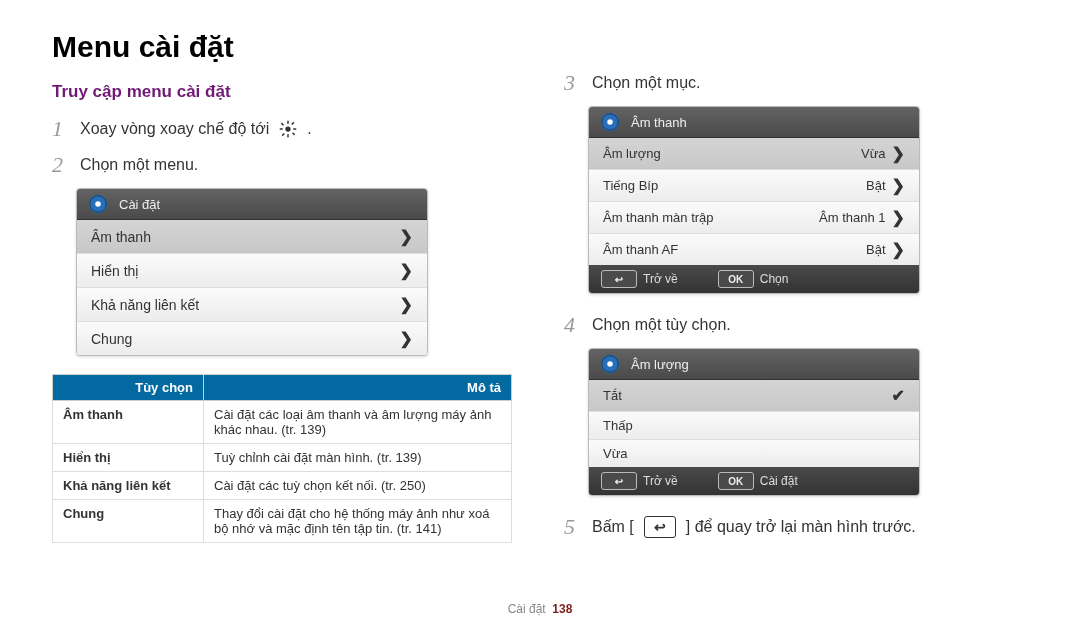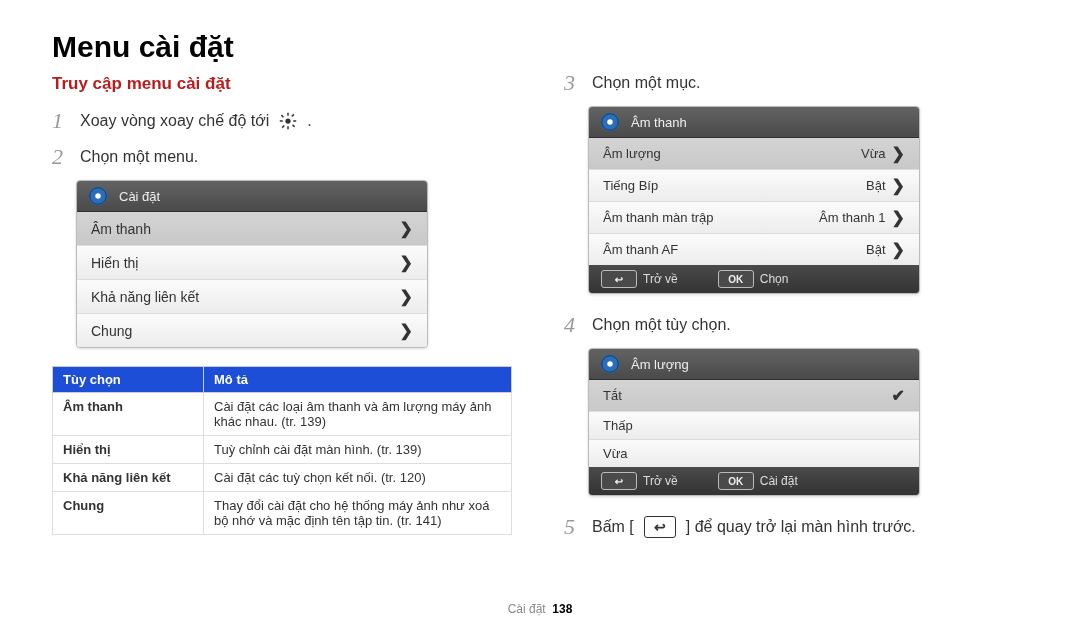--- a/index.html
+++ b/index.html
@@ -27,24 +27,24 @@
   }
   .cols {
     display: flex;
     gap: 48px;
   }
   .col {
     flex: 1;
     min-width: 0;
   }
   h2.section {
-    color: #b91c1c;
+    color: #701a75;
     font-size: 17px;
     font-weight: 700;
-    margin: 4px 0 14px 0;
+    margin: 12px 0 14px 0;
   }
   .step {
     display: flex;
     align-items: center;
     gap: 10px;
     font-size: 16px;
     color: #333;
     margin-bottom: 10px;
   }
   .stepnum {
@@ -147,23 +147,23 @@
     min-width: 22px;
   }
   
   table.opts {
     width: 460px;
     border-collapse: collapse;
     margin-top: 10px;
     font-size: 13px;
   }
   table.opts th {
-    background: #1d4ed8;
+    background: #0369a1;
     color: #fff;
-    text-align: left;
+    text-align: right;
     font-weight: 600;
     padding: 5px 10px;
     border: 1px solid #ccc;
   }
   table.opts td {
     padding: 6px 10px;
     border: 1px solid #ddd;
     vertical-align: top;
   }
   table.opts td:first-child {
@@ -186,21 +186,21 @@
   }
   
   .pagefoot {
     position: absolute;
     bottom: 14px;
     left: 0; right: 0;
     text-align: center;
     font-size: 12px;
     color: #888;
   }
-  .pagefoot .pnum { font-weight: 700; color: #000000; }
+  .pagefoot .pnum { font-weight: 700; color: #7f1d1d; }
 </style>
 </head>
 <body>
 
 <div class="page">
   <h1>Menu cài đặt</h1>
 
   <div class="cols">
 
     <div class="col">
@@ -270,21 +270,21 @@
             <tr>
               <td>Âm thanh</td>
               <td>Cài đặt các loại âm thanh và âm lượng máy ảnh khác nhau. (tr. 139)</td>
             </tr>
             <tr>
               <td>Hiển thị</td>
               <td>Tuỳ chỉnh cài đặt màn hình. (tr. 139)</td>
             </tr>
             <tr>
               <td>Khả năng liên kết</td>
-              <td>Cài đặt các tuỳ chọn kết nối. (tr. 120)</td>
+              <td>Cài đặt các tuỳ chọn kết nối. (tr. 250)</td>
             </tr>
             <tr>
               <td>Chung</td>
               <td>Thay đổi cài đặt cho hệ thống máy ảnh như xoá bộ nhớ và mặc định tên tập tin. (tr. 141)</td>
             </tr>
           </tbody>
       </table>
     </div>
 
     <div class="col">

